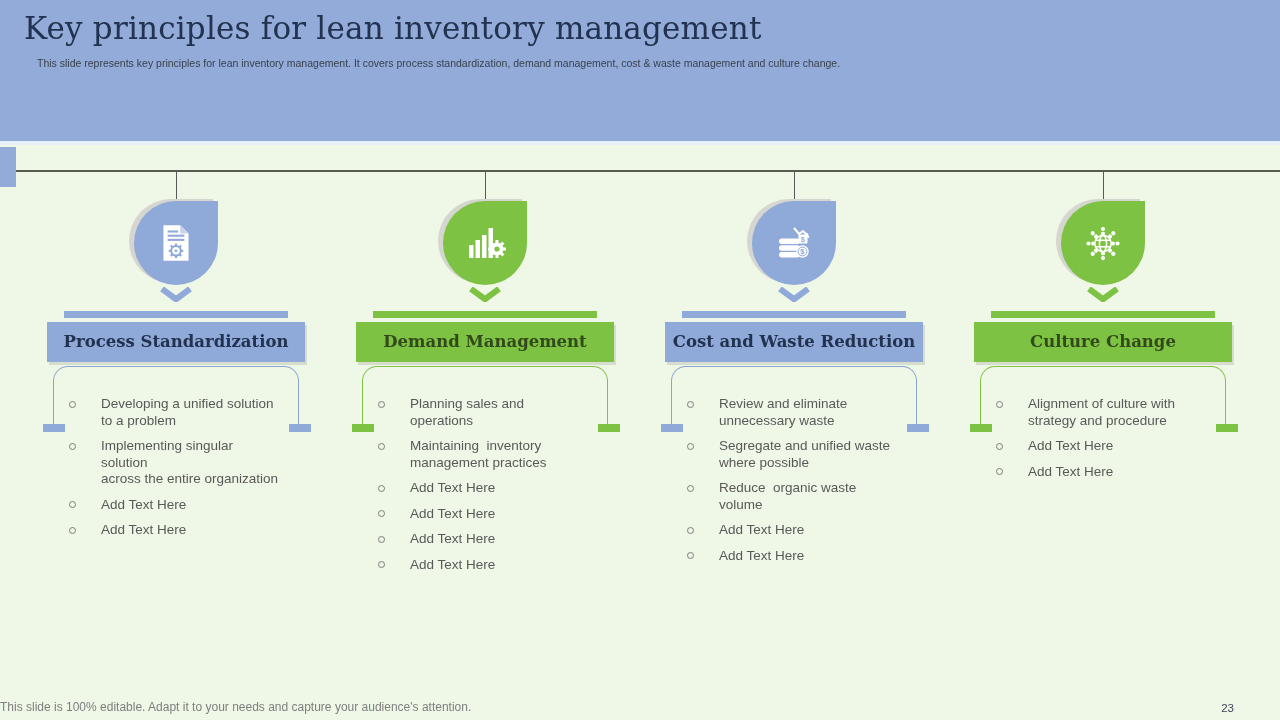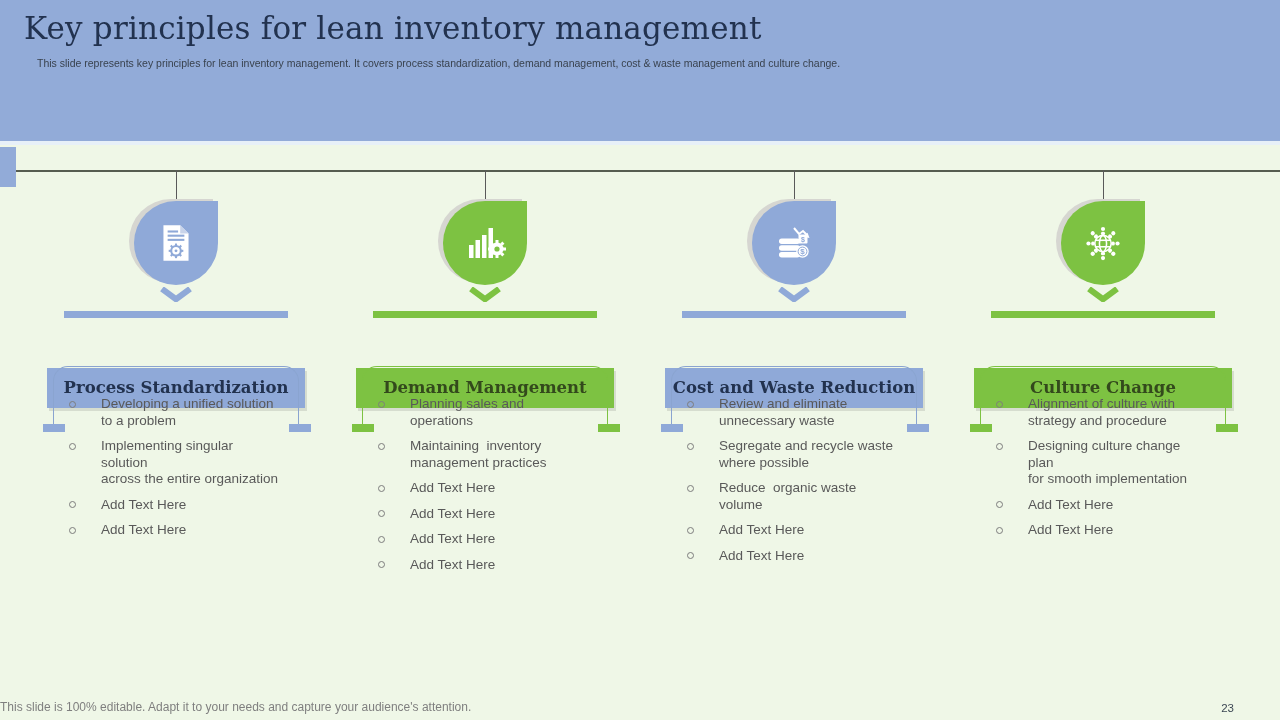--- a/index.html
+++ b/index.html
@@ -36,21 +36,21 @@
          background:var(--theme); border-radius:50% 0 50% 50%;
          display:flex; align-items:center; justify-content:center; }
 
   .chevron{ position:absolute; left:112px; top:140px; width:34px; height:15px; color:var(--theme); }
 
   .bar{ position:absolute; left:17px; top:164px; width:224px; height:6.5px; background:var(--theme); }
 
   .headbox{ position:absolute; left:0; top:175px; width:258px; height:40px;
             background:var(--theme); color:var(--theme-text);
             font-family:"DejaVu Serif", serif; font-weight:bold; font-size:16.5px;
-            text-align:center; line-height:40px; box-shadow:2px 3px 0 rgba(0,0,0,.10);margin-top:46px; }
+            text-align:center; line-height:40px; box-shadow:2px 3px 0 rgba(0,0,0,.10); }
 
   .bracket{ position:absolute; left:6px; top:219px; width:246px; height:62px;
             border:1.4px solid var(--theme-line); border-bottom:none;
             border-radius:15px 15px 0 0; }
   .tick{ position:absolute; top:277px; width:22px; height:8px; background:var(--theme); }
   .tick-l{ left:-4px; } .tick-r{ left:242px; }
 
   .bullets{ position:absolute; left:22px; top:249px; width:212px; list-style:none; }
   .bullets li{ display:flex; gap:25px; margin-bottom:9px; font-size:13.5px;
                line-height:16.5px; color:var(--body); }
@@ -224,21 +224,21 @@
     <div class="tick tick-l"></div>
     <div class="tick tick-r"></div>
     <ul class="bullets">
         <li>
           <span class="marker"></span>
           <span class="txt">Review and eliminate
 unnecessary waste</span>
         </li>
         <li>
           <span class="marker"></span>
-          <span class="txt">Segregate and recycle waste
+          <span class="txt">Segregate and unified waste
 where possible</span>
         </li>
         <li>
           <span class="marker"></span>
           <span class="txt">Reduce  organic waste volume</span>
         </li>
         <li>
           <span class="marker"></span>
           <span class="txt">Add Text Here</span>
         </li>
@@ -305,25 +305,20 @@
     <div class="tick tick-l"></div>
     <div class="tick tick-r"></div>
     <ul class="bullets">
         <li>
           <span class="marker"></span>
           <span class="txt">Alignment of culture with
 strategy and procedure</span>
         </li>
         <li>
           <span class="marker"></span>
-          <span class="txt">Designing culture change plan
-for smooth implementation</span>
-        </li>
-        <li>
-          <span class="marker"></span>
           <span class="txt">Add Text Here</span>
         </li>
         <li>
           <span class="marker"></span>
           <span class="txt">Add Text Here</span>
         </li>
       </ul>
   </section>
 
   <div class="footer-note">This slide is 100% editable. Adapt it to your needs and capture your audience's attention.</div>

